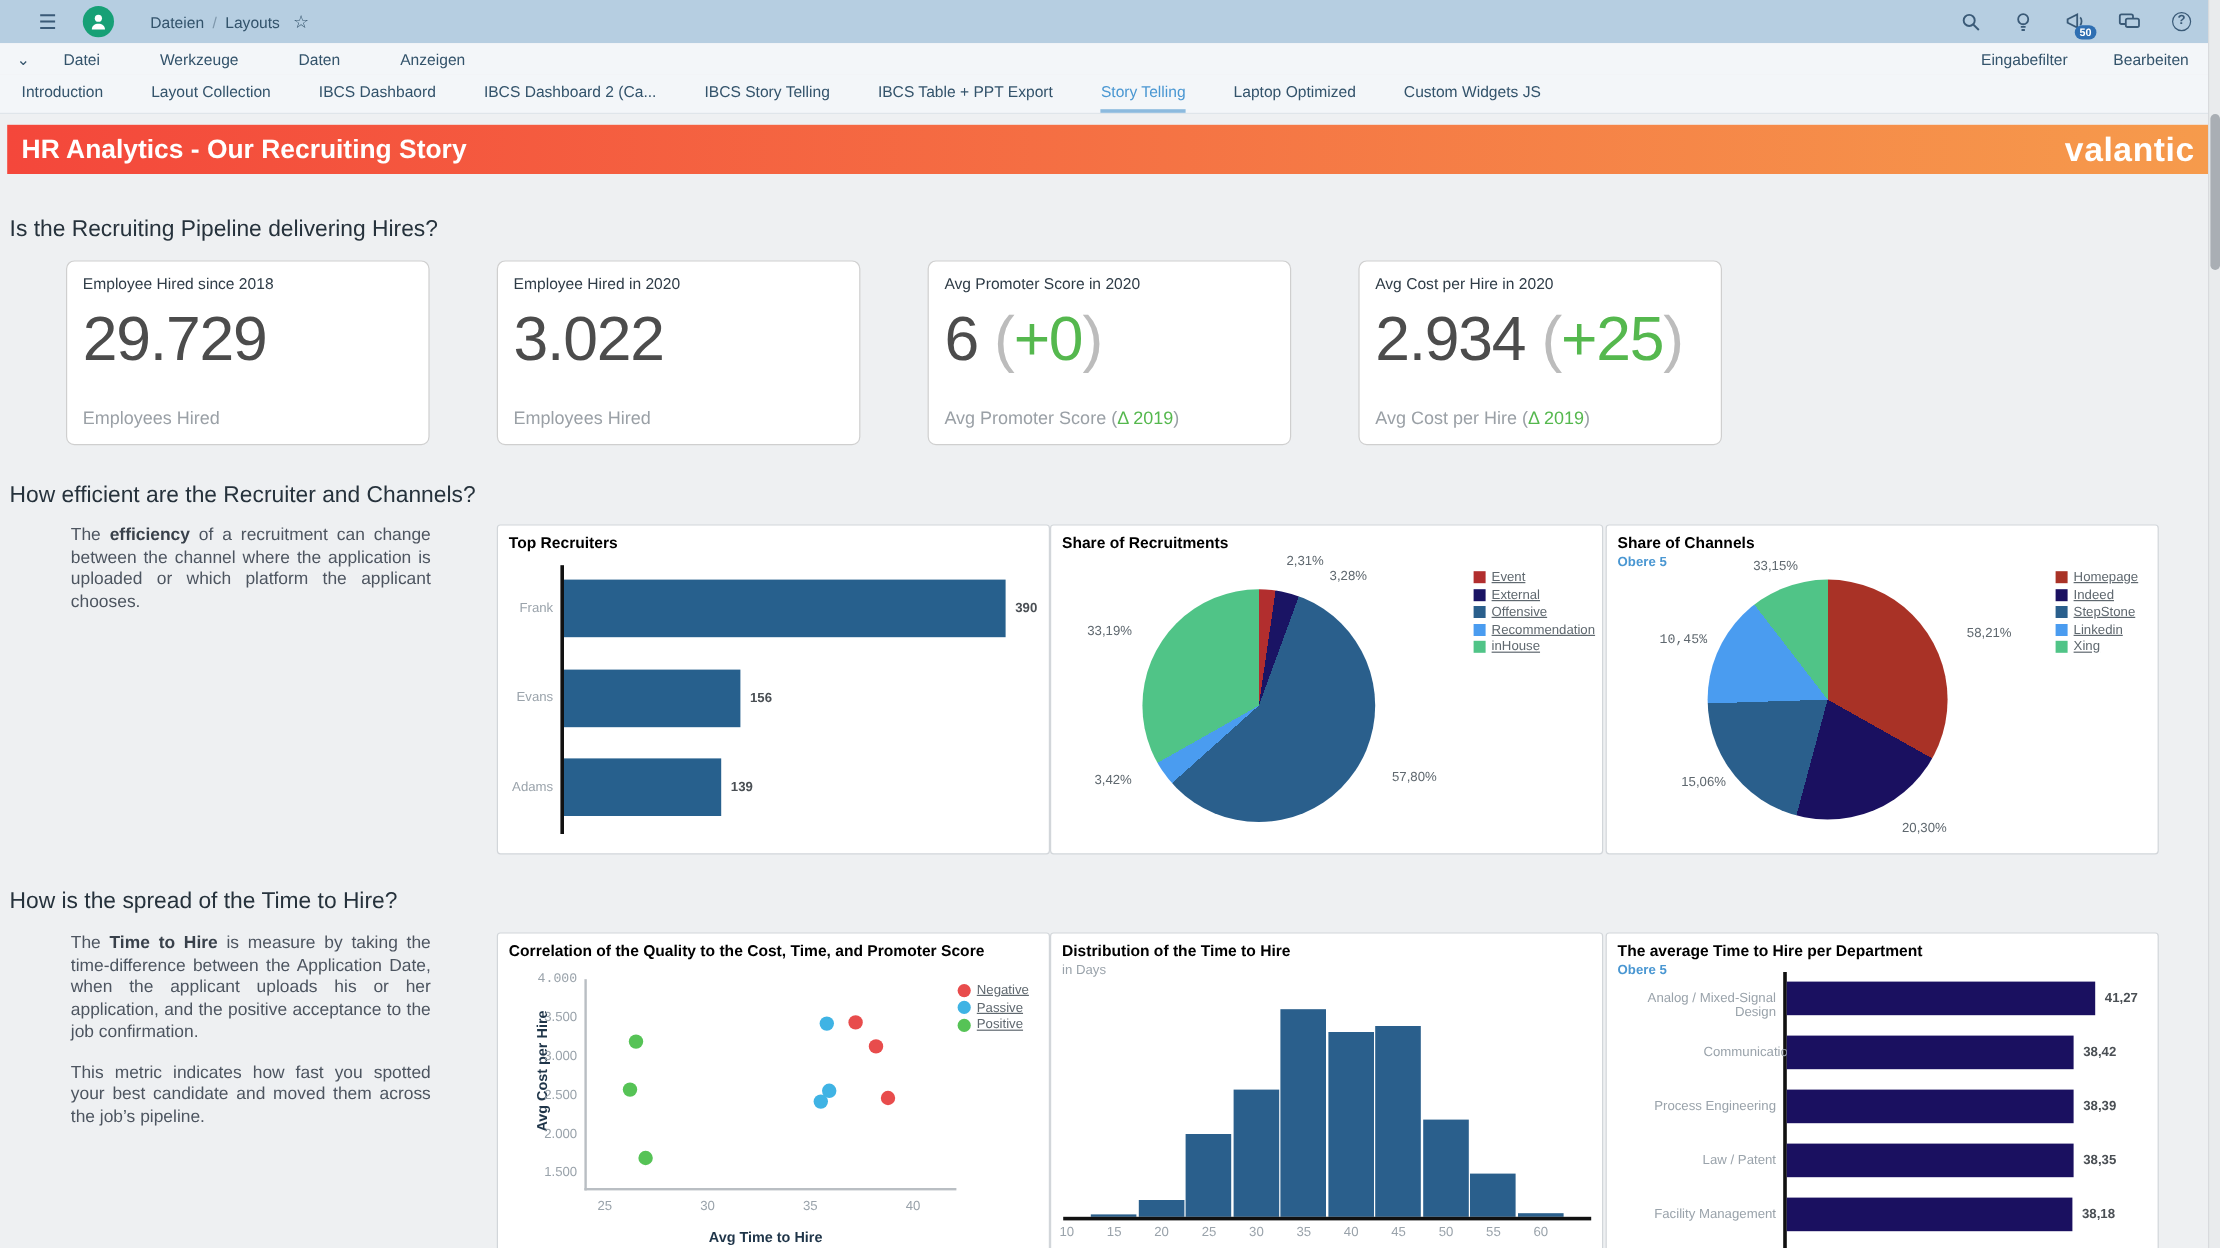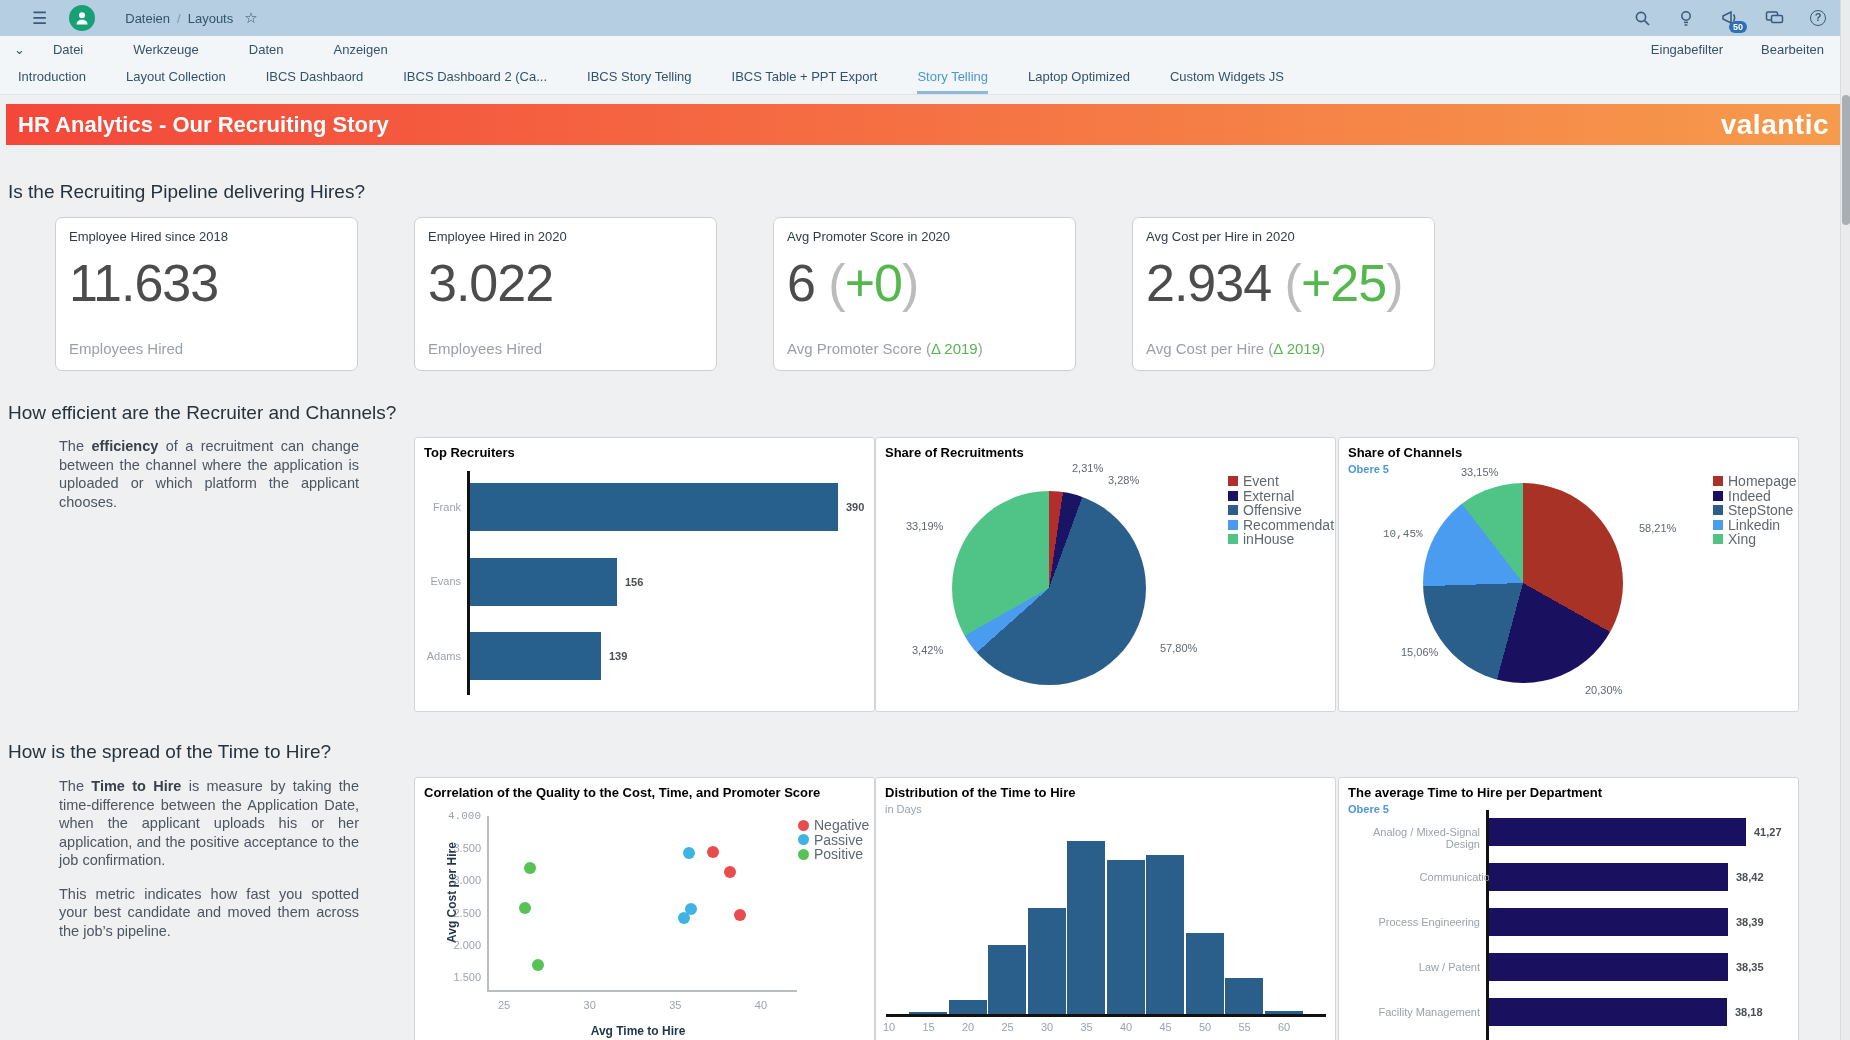--- a/index.html
+++ b/index.html
@@ -68,21 +68,21 @@
   .chart-sub-blue { position:absolute; left:9px; top:25px; font-size:11px; font-weight:600; color:#4a97d2; }
   .chart-sub-gray { position:absolute; left:9px; top:25px; font-size:11px; color:#9aa3ab; }
 
   .vaxis { position:absolute; width:3px; background:#111; }
   .hbar { position:absolute; }
   .hbar-cat { position:absolute; font-size:11px; color:#9aa3ab; text-align:right; }
   .hbar-val { position:absolute; font-size:11px; font-weight:700; color:#4a4f54; }
 
   .pie { position:absolute; border-radius:50%; }
   .pie-label { position:absolute; font-size:11px; color:#5f686f; white-space:nowrap; }
-  .legend { position:absolute; font-size:14px; color:#5f686f; }
+  .legend { position:absolute; font-size:11px; color:#5f686f;text-decoration:underline; }
   .legend-row { display:flex; align-items:center; gap:5px; line-height:14.5px; }
   .legend-swatch { width:10px; height:10px; display:inline-block; }
   .legend-dot { width:11px; height:11px; border-radius:50%; display:inline-block; }
 
   .axis-gray { position:absolute; background:#b9bec3; }
   .tick { position:absolute; font-size:11px; color:#9aa3ab; }
   .dot { position:absolute; width:12px; height:12px; border-radius:50%; }
   .axis-label-y { position:absolute; font-size:12px; font-weight:700; color:#1f3549;
                   transform:rotate(-90deg); transform-origin:left top; white-space:nowrap; }
   .axis-label-x { position:absolute; font-size:12px; font-weight:700; color:#1f3549; text-align:center; }
@@ -173,21 +173,21 @@
 
   <div class="banner">
     <span class="banner-title">HR Analytics - Our Recruiting Story</span>
     <span class="banner-logo">valantic</span>
   </div>
 
   <h2 class="sec" style="left:8px; top:181px;">Is the Recruiting Pipeline delivering Hires?</h2>
   <div class="kpi-row">
       <div class="kpi-card">
         <div class="kpi-title">Employee Hired since 2018</div>
-        <div class="kpi-value"><span>11.633</span></div>
+        <div class="kpi-value"><span>29.729</span></div>
         <div class="kpi-sub">Employees Hired</div>
       </div>
       <div class="kpi-card">
         <div class="kpi-title">Employee Hired in 2020</div>
         <div class="kpi-value"><span>3.022</span></div>
         <div class="kpi-sub">Employees Hired</div>
       </div>
       <div class="kpi-card">
         <div class="kpi-title">Avg Promoter Score in 2020</div>
         <div class="kpi-value"><span>6</span><span class="paren"> (</span><span class="delta">+0</span><span class="paren">)</span></div>

